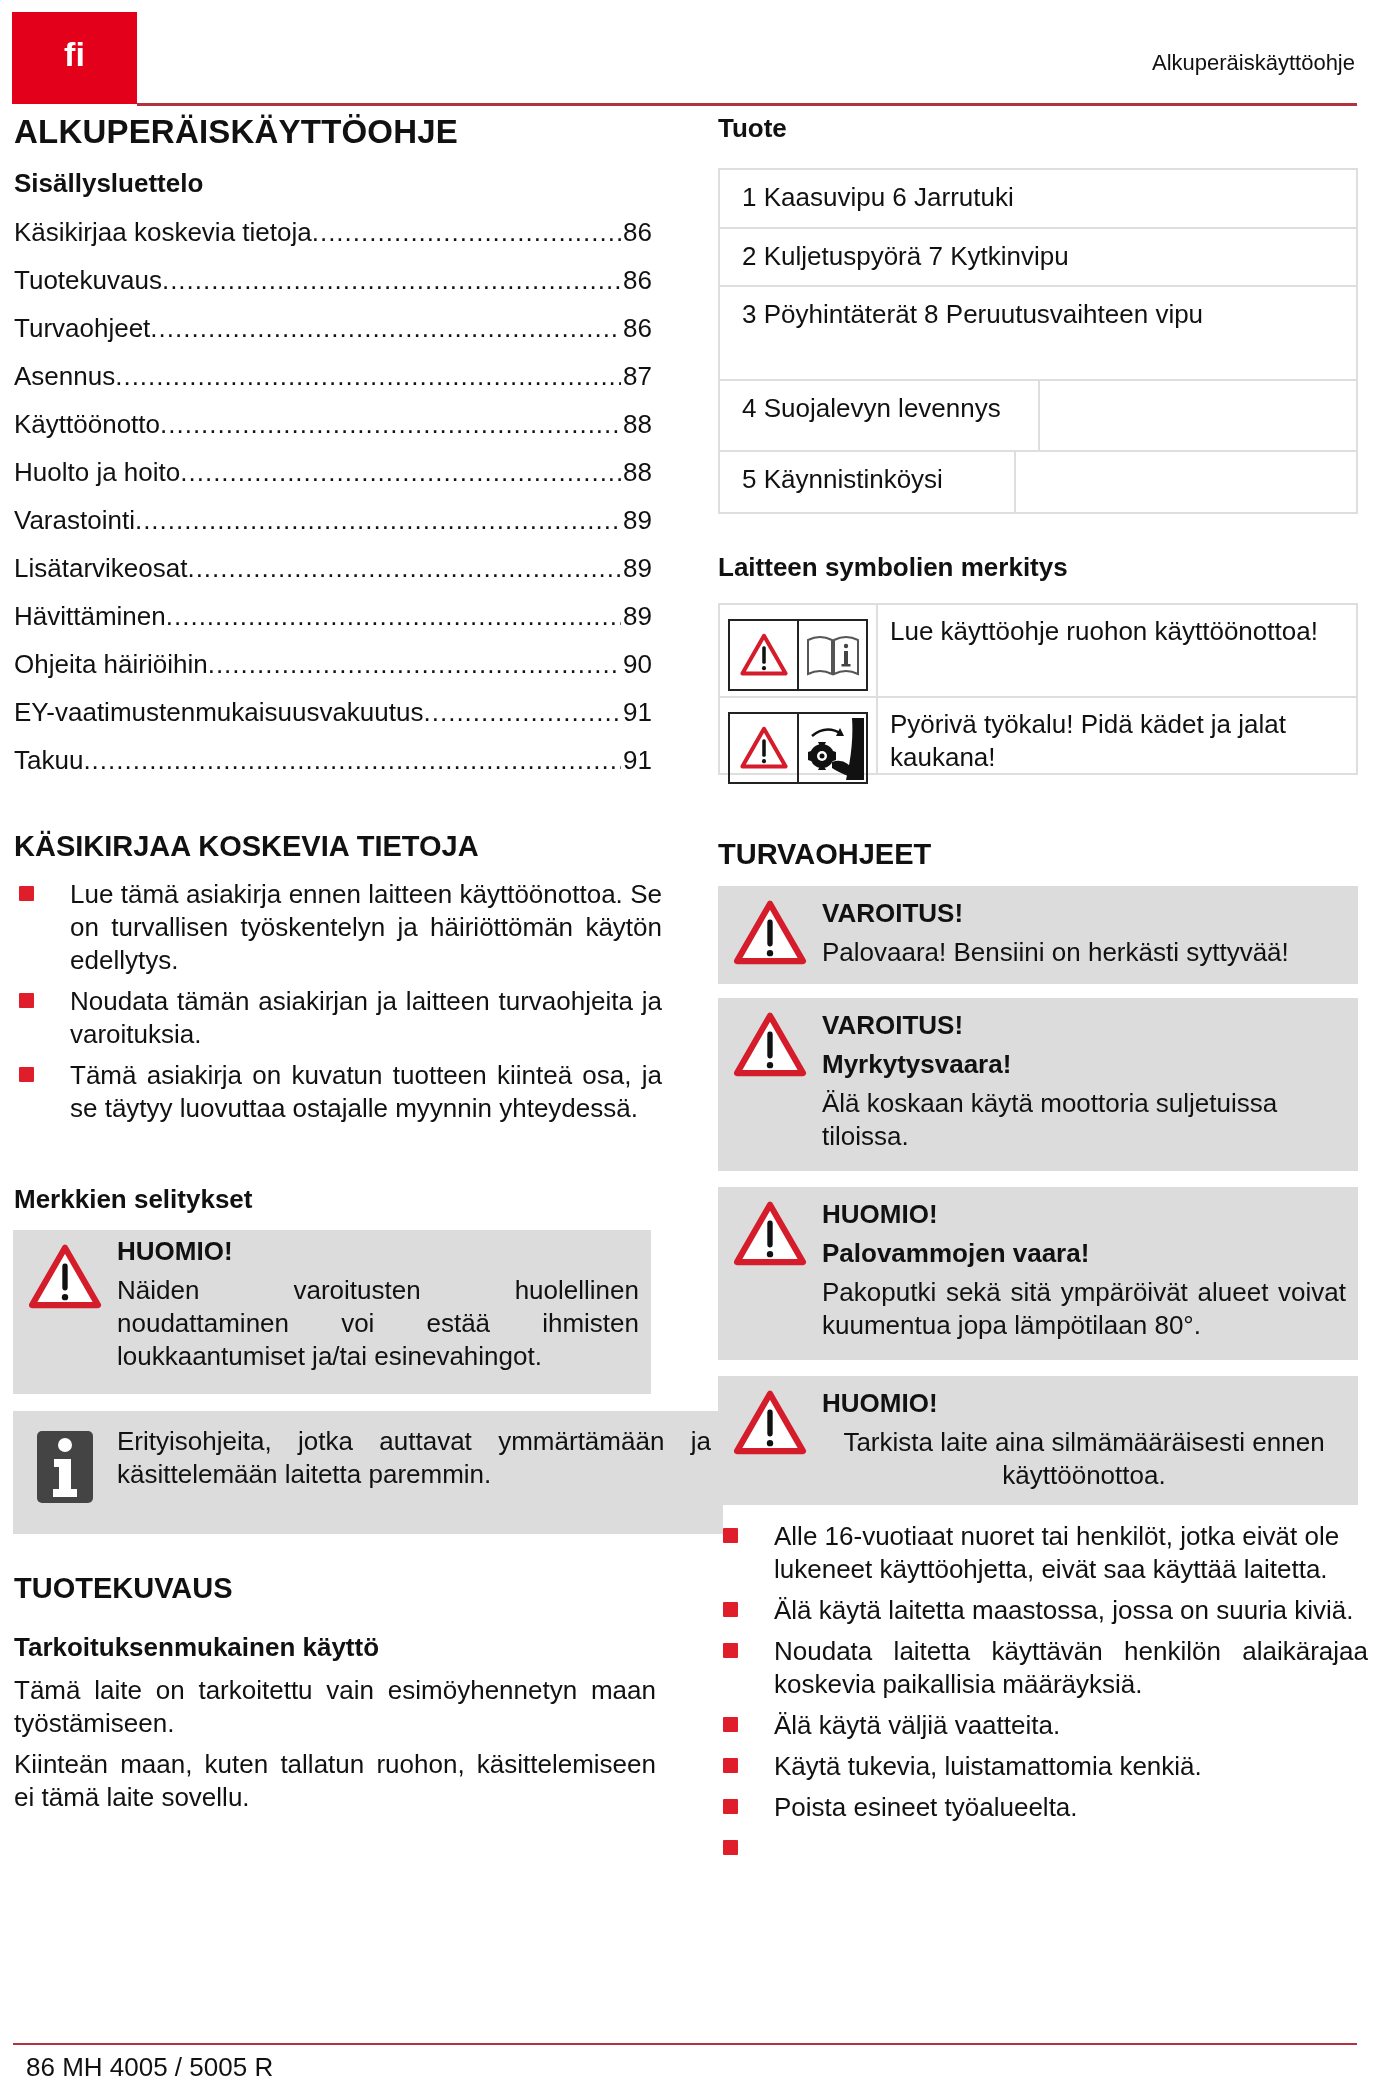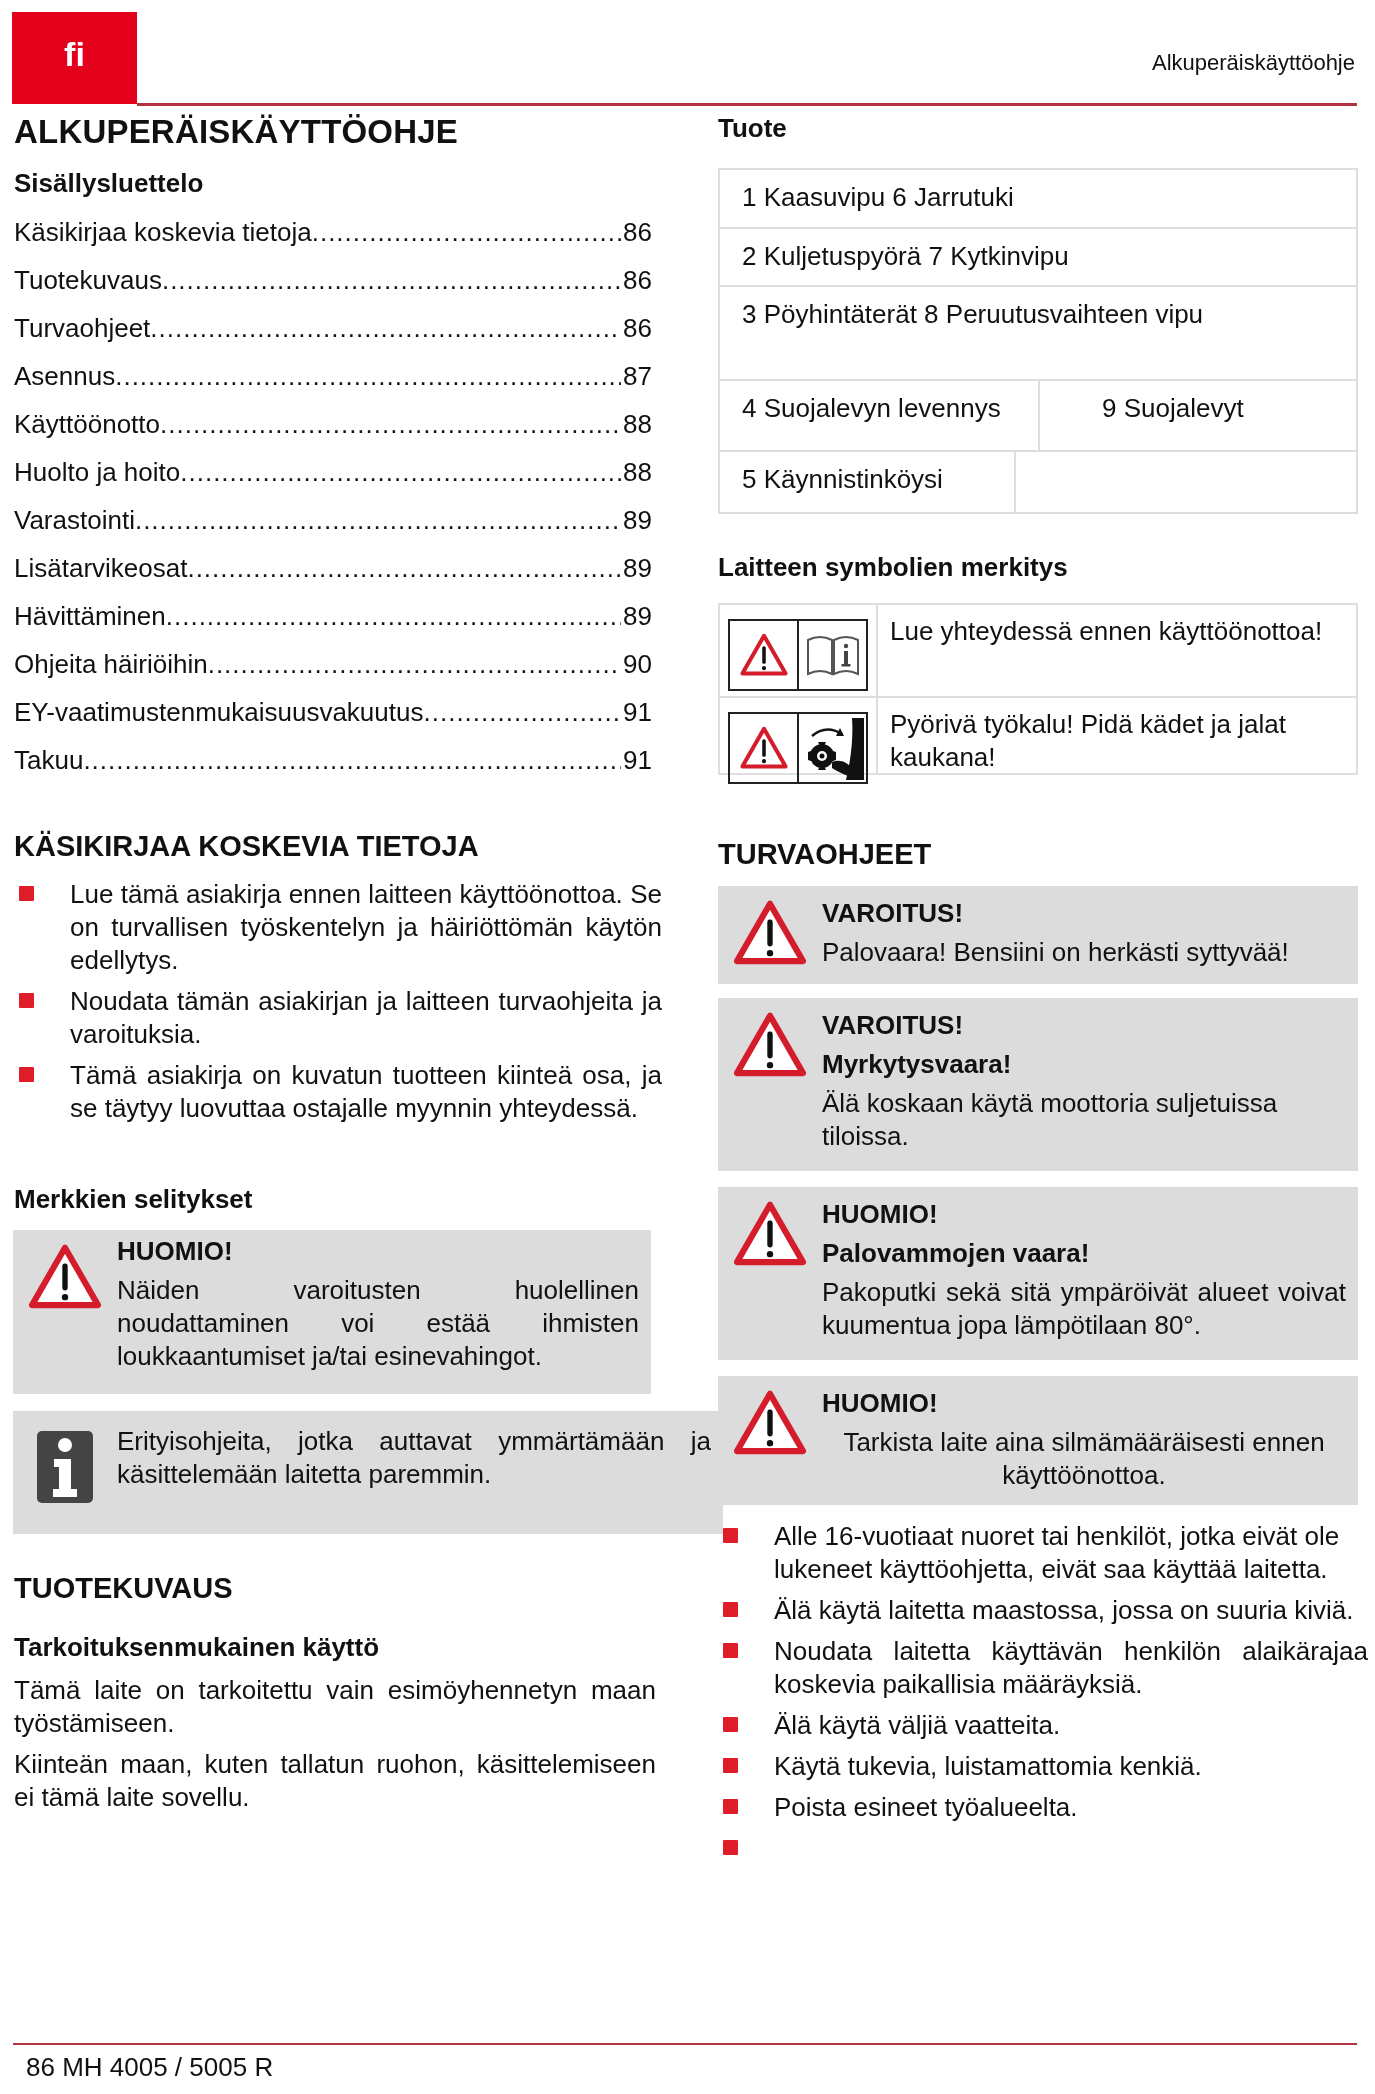--- a/index.html
+++ b/index.html
@@ -192,21 +192,20 @@
     <div class="pc" style="width:100%;">1 Kaasuvipu 6 Jarrutuki</div>
   </div>
   <div class="prow" style="height:58px;">
     <div class="pc" style="width:100%;">2 Kuljetuspyörä 7 Kytkinvipu</div>
   </div>
   <div class="prow" style="height:94px;">
     <div class="pc" style="width:490px;">3 Pöyhintäterät 8 Peruutusvaihteen vipu</div>
   </div>
   <div class="prow" style="height:71px;gap:40px;">
     <div class="pc" style="width:320px; border-right:2px solid #dedede; padding-right:30px;">4 Suojalevyn levennys</div>
-    <div class="pc" style="flex:1;">9 Suojalevyt</div>
   </div>
   <div class="prow" style="height:60px;">
     <div class="pc" style="width:296px; border-right:2px solid #dedede;">5 Käynnistinköysi</div>
     <div class="pc" style="flex:1;"></div>
   </div>
 </div>
 
 <h3 class="abs t" style="left:718px; top:552px;">Laitteen symbolien merkitys</h3>
 
 <div class="abs stable">
@@ -222,21 +221,21 @@
           <svg width="58" height="46" viewBox="0 0 58 46">
             <path d="M4 8 Q16 2 28 8 V42 Q16 36 4 42 Z" fill="#fff" stroke="#555" stroke-width="2"></path>
             <path d="M54 8 Q42 2 30 8 V42 Q42 36 54 42 Z" fill="#fff" stroke="#555" stroke-width="2"></path>
             <circle cx="42" cy="14" r="2.2" fill="#444"></circle>
             <rect x="40" y="19" width="4" height="14" fill="#444"></rect>
             <rect x="37.5" y="32" width="9" height="2.5" fill="#444"></rect>
           </svg>
         </div>
       </div>
     </div>
-    <div class="scell-tx">Lue yhteydessä ennen käyttöönottoa!</div>
+    <div class="scell-tx">Lue käyttöohje ruohon käyttöönottoa!</div>
   </div>
   <div class="srow" style="height:75px;">
     <div class="scell-ic" style="padding-top:14px;">
       <div class="symbox">
         <div>
             <svg width="48" height="44">
               <use href="#tri"></use>
             </svg>
           </div>
         <div>

